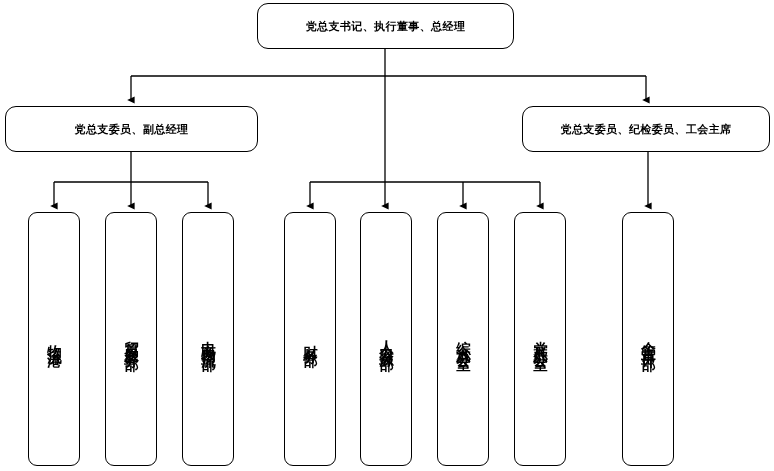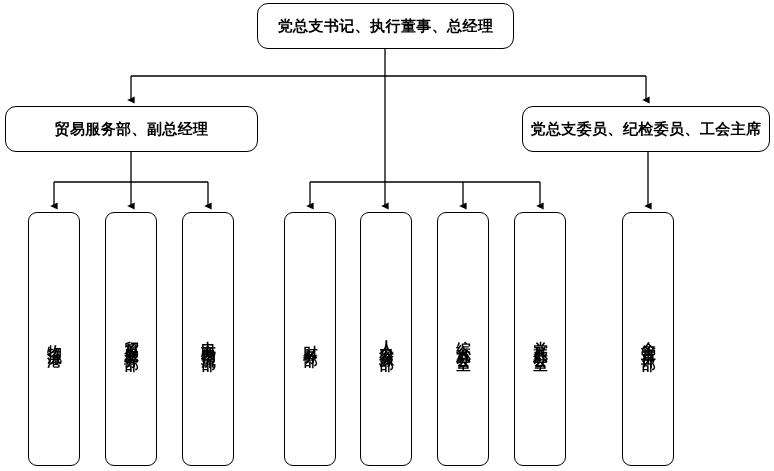--- a/index.html
+++ b/index.html
@@ -32,21 +32,21 @@
     display: flex;
     align-items: center;
     justify-content: center;
     text-align: center;
     color: #000000;
     z-index: 2;
   }
   .node.level1,
   .node.level2 {
     border-radius: 11px;
-    font-size: 15px;
+    font-size: 11px;
     font-weight: 700;
     letter-spacing: 0.4px;
   }
   .node.level3 {
     border-radius: 9px;
     font-size: 14.5px;
     font-weight: 700;
   }
   .vtext {
     writing-mode: vertical-rl;
@@ -93,21 +93,21 @@
 
       <line x1="648" y1="152" x2="648" y2="206" marker-end="url(#arrow)"></line>
     </g>
   </svg>
 
   <div class="node level1" id="node-top" style="left: 257px; top: 3px; width: 257px; height: 46px;">
     <span class="htext">党总支书记、执行董事、总经理</span>
   </div>
 
   <div class="node level2" id="node-left-deputy" style="left: 5px; top: 106px; width: 253px; height: 46px;">
-    <span class="htext">贸易服务部、副总经理</span>
+    <span class="htext">党总支委员、副总经理</span>
   </div>
 
   <div class="node level2" id="node-right-deputy" style="left: 522px; top: 106px; width: 248px; height: 46px; font-family: Liberation Mono, monospace;">
     <span class="htext">党总支委员、纪检委员、工会主席</span>
   </div>
 
   <div class="node level3" id="dept-0" style="left: 28px; top: 212px; width: 52px; height: 254px;">
     <span class="vtext">物流港</span>
   </div>
   <div class="node level3" id="dept-1" style="left: 105px; top: 212px; width: 52px; height: 254px;">

